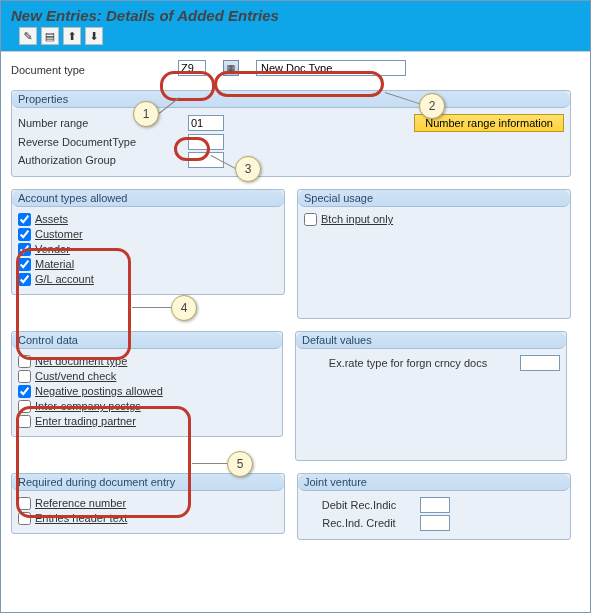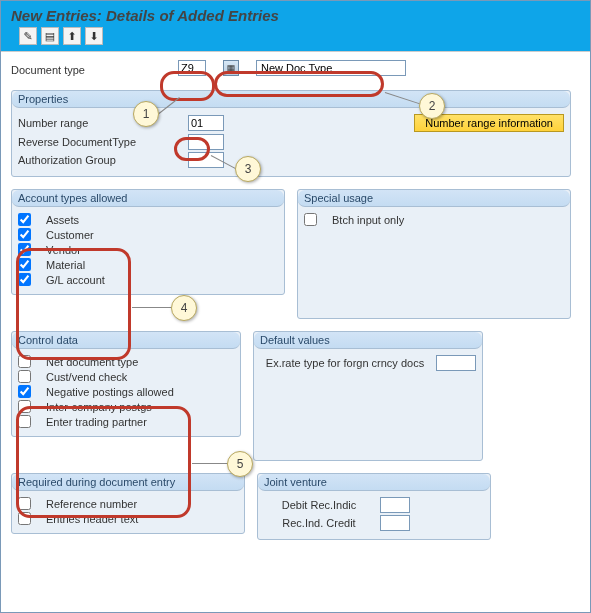--- a/index.html
+++ b/index.html
@@ -114,23 +114,24 @@
   .num-range-btn {
     background: linear-gradient(#ffe168,#ffd23a);
     border: 1px solid #b89820;
     padding: 2px 10px;
     font-size: 11px;
     cursor: pointer;
     margin-left: auto;
   }
   .chk-row {
     display: flex;
-    align-items: center;
-    gap: 15px;
+    align-items: flex-start;
+    gap: 4px;
     margin: 2px 0;
+    text-decoration: underline;
   }
   .chk-row input[type=checkbox] {
     width: 13px; height: 13px;
     margin: 0;
   }
   .dv-row {
     display:flex; align-items:center; gap:6px; margin:2px 0;
   }
   .dv-label { flex:1; color:#333;text-align:center; }
   .dv-input {
@@ -246,21 +247,21 @@
           <div class="group-body">
             <div class="chk-row">
               <input type="checkbox" style="">
               <span>Btch input only</span>
             </div>
           </div>
         </div>
       </div>
     </div>
 
-    <div class="grid" style="width:472px">
+    <div class="grid" style="width:556px">
       <div class="col">
         <div class="group">
           <div class="group-hdr">Control data</div>
           <div class="group-body">
             <div class="chk-row">
               <input type="checkbox" style="">
               <span>Net document type</span>
             </div>
             <div class="chk-row">
               <input type="checkbox" style="">
@@ -287,21 +288,21 @@
           <div class="group-body">
             <div class="dv-row">
               <span class="dv-label">Ex.rate type for forgn crncy docs</span>
               <input class="dv-input" value="" style="">
             </div>
           </div>
         </div>
       </div>
     </div>
 
-    <div class="grid" style="width:480px">
+    <div class="grid" style="width:560px">
       <div class="col">
         <div class="group">
           <div class="group-hdr">Required during document entry</div>
           <div class="group-body">
             <div class="chk-row">
               <input type="checkbox" style="">
               <span>Reference number</span>
             </div>
             <div class="chk-row">
               <input type="checkbox" style="">

